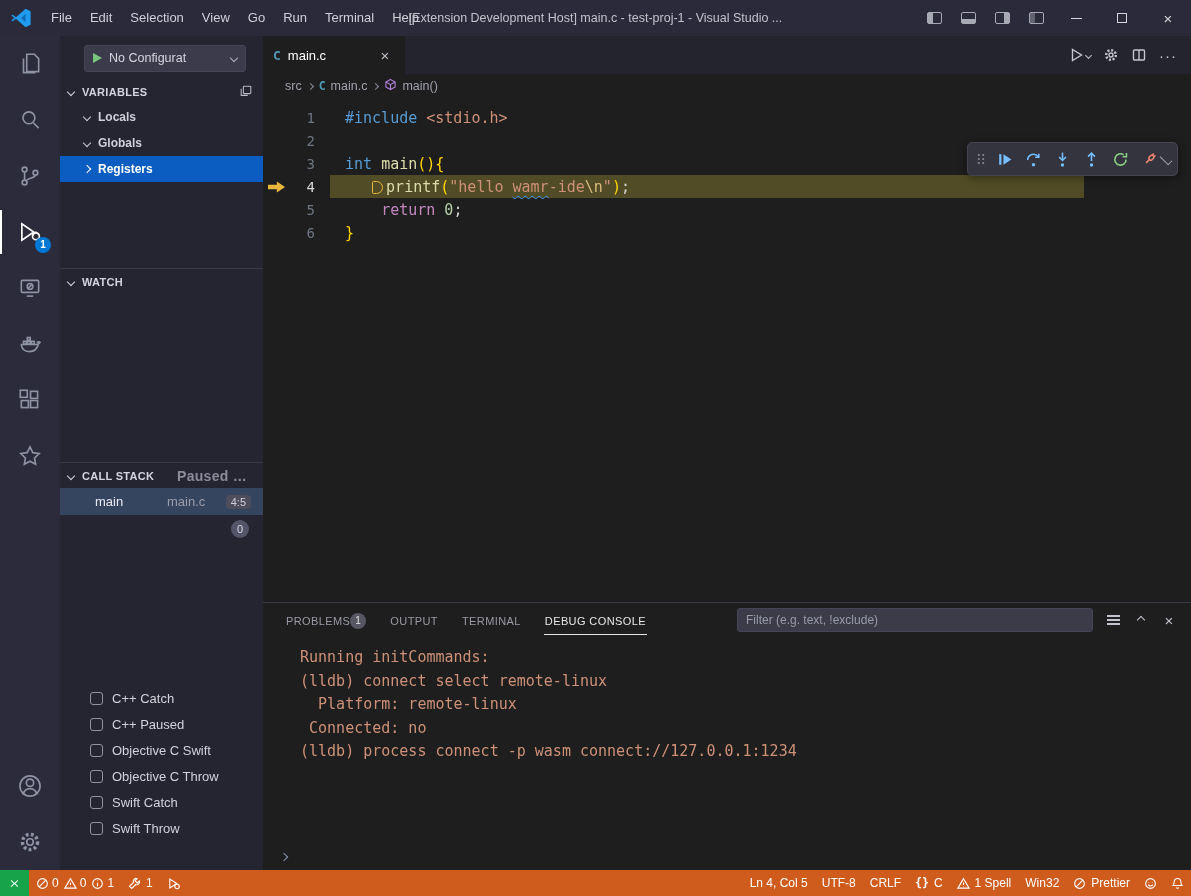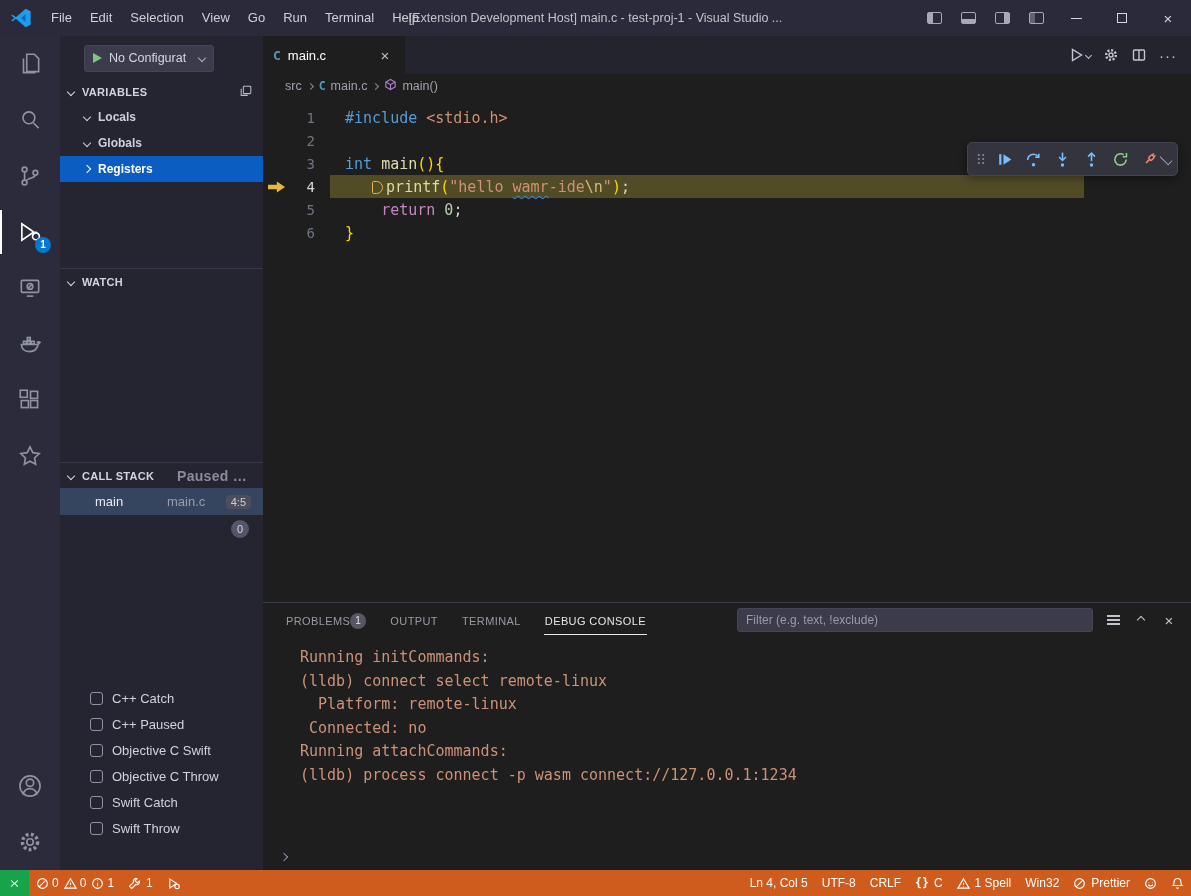--- a/index.html
+++ b/index.html
@@ -32,21 +32,21 @@
   .act-item { width:60px; height:56px; display:flex; align-items:center; justify-content:center; color:#8f93a3; position:relative; cursor:pointer; }
   .act-item svg { width:26px; height:26px; stroke:currentColor; fill:none; stroke-width:1.5; }
   .act-item.active { color:#ffffff; }
   .act-item.active::before { content:""; position:absolute; left:0; top:6px; bottom:6px; width:2px; background:#fff; }
   .act-badge { position:absolute; right:9px; bottom:7px; min-width:16px; height:16px; border-radius:8px; background:#0078d4; color:#fff; font-size:10px; line-height:16px; text-align:center; font-weight:bold; }
   .act-bottom { margin-top:auto; }
 
   
   .sidebar { width:203px; background:#252532; flex-shrink:0; font-size:13px; color:#cfcfda; display:flex; flex-direction:column; overflow:hidden; }
   .config-row { height:44px; display:flex; align-items:center; padding-left:24px; }
-  .config-select { width:130px; height:27px; background:#3b3b4b; border:1px solid #45455a; border-radius:3px; display:flex; align-items:center; gap:7px; padding:0 8px; cursor:pointer; }
+  .config-select { width:162px; height:27px; background:#3b3b4b; border:1px solid #45455a; border-radius:3px; display:flex; align-items:center; gap:7px; padding:0 8px; cursor:pointer; }
   .play-tri { width:0; height:0; border-left:9px solid #79c77c; border-top:5.5px solid transparent; border-bottom:5.5px solid transparent; }
   .config-label { flex:1; font-size:12.5px; color:#d6d6e0; white-space:nowrap; overflow:hidden; }
   .chv { display:inline-block; width:6px; height:6px; border-right:1.4px solid currentColor; border-bottom:1.4px solid currentColor; transform:rotate(45deg); }
   .chv.right { transform:rotate(-45deg); }
   .chv.left { transform:rotate(135deg); }
   .chv.up { transform:rotate(-135deg); }
   .sec-header { height:24px; display:flex; align-items:center; gap:8px; padding-left:8px; font-size:11px; font-weight:bold; letter-spacing:.3px; color:#d4d4e0; flex-shrink:0;}
   .sec-header.bordered { border-top:1px solid #39394a; height:26px; }
   .sec-status { margin-left:auto; margin-right:8px; font-weight:bold; font-size:14px; color:#8b8b9a; white-space:nowrap; overflow:hidden; text-overflow:ellipsis; max-width:78px;}
   .collapse-ic { margin-left:auto; margin-right:10px; }
@@ -518,21 +518,20 @@
             <span class="p-icon-btn">
                 <span>×</span>
               </span>
           </div>
         </div>
         <div class="console-body">
           <div class="console-line">Running initCommands:</div>
           <div class="console-line">(lldb) connect select remote-linux</div>
           <div class="console-line">  Platform: remote-linux</div>
           <div class="console-line"> Connected: no</div>
-          <div class="console-line">Running attachCommands:</div>
           <div class="console-line">(lldb) process connect -p wasm connect://127.0.0.1:1234</div>
         </div>
         <div class="repl-row">
           <span class="chv right repl-chv"></span>
           <input class="repl-input" style="">
         </div>
       </div>
     </div>
   </div>
 

